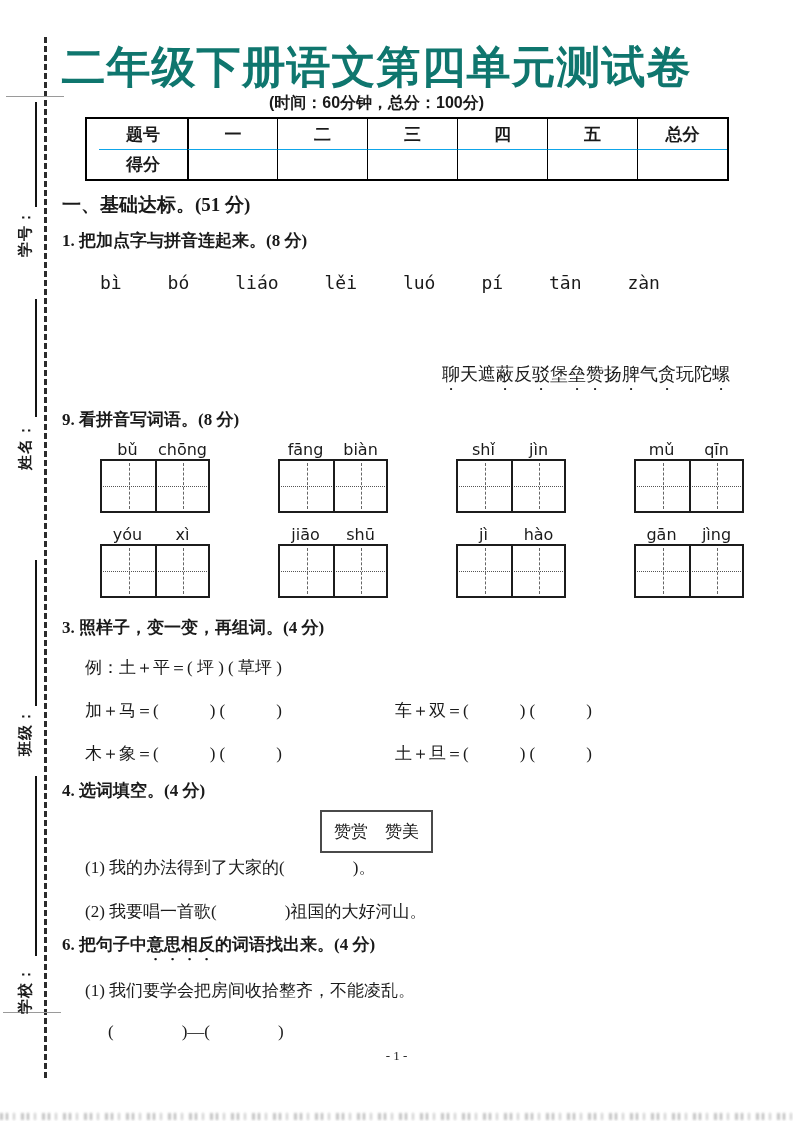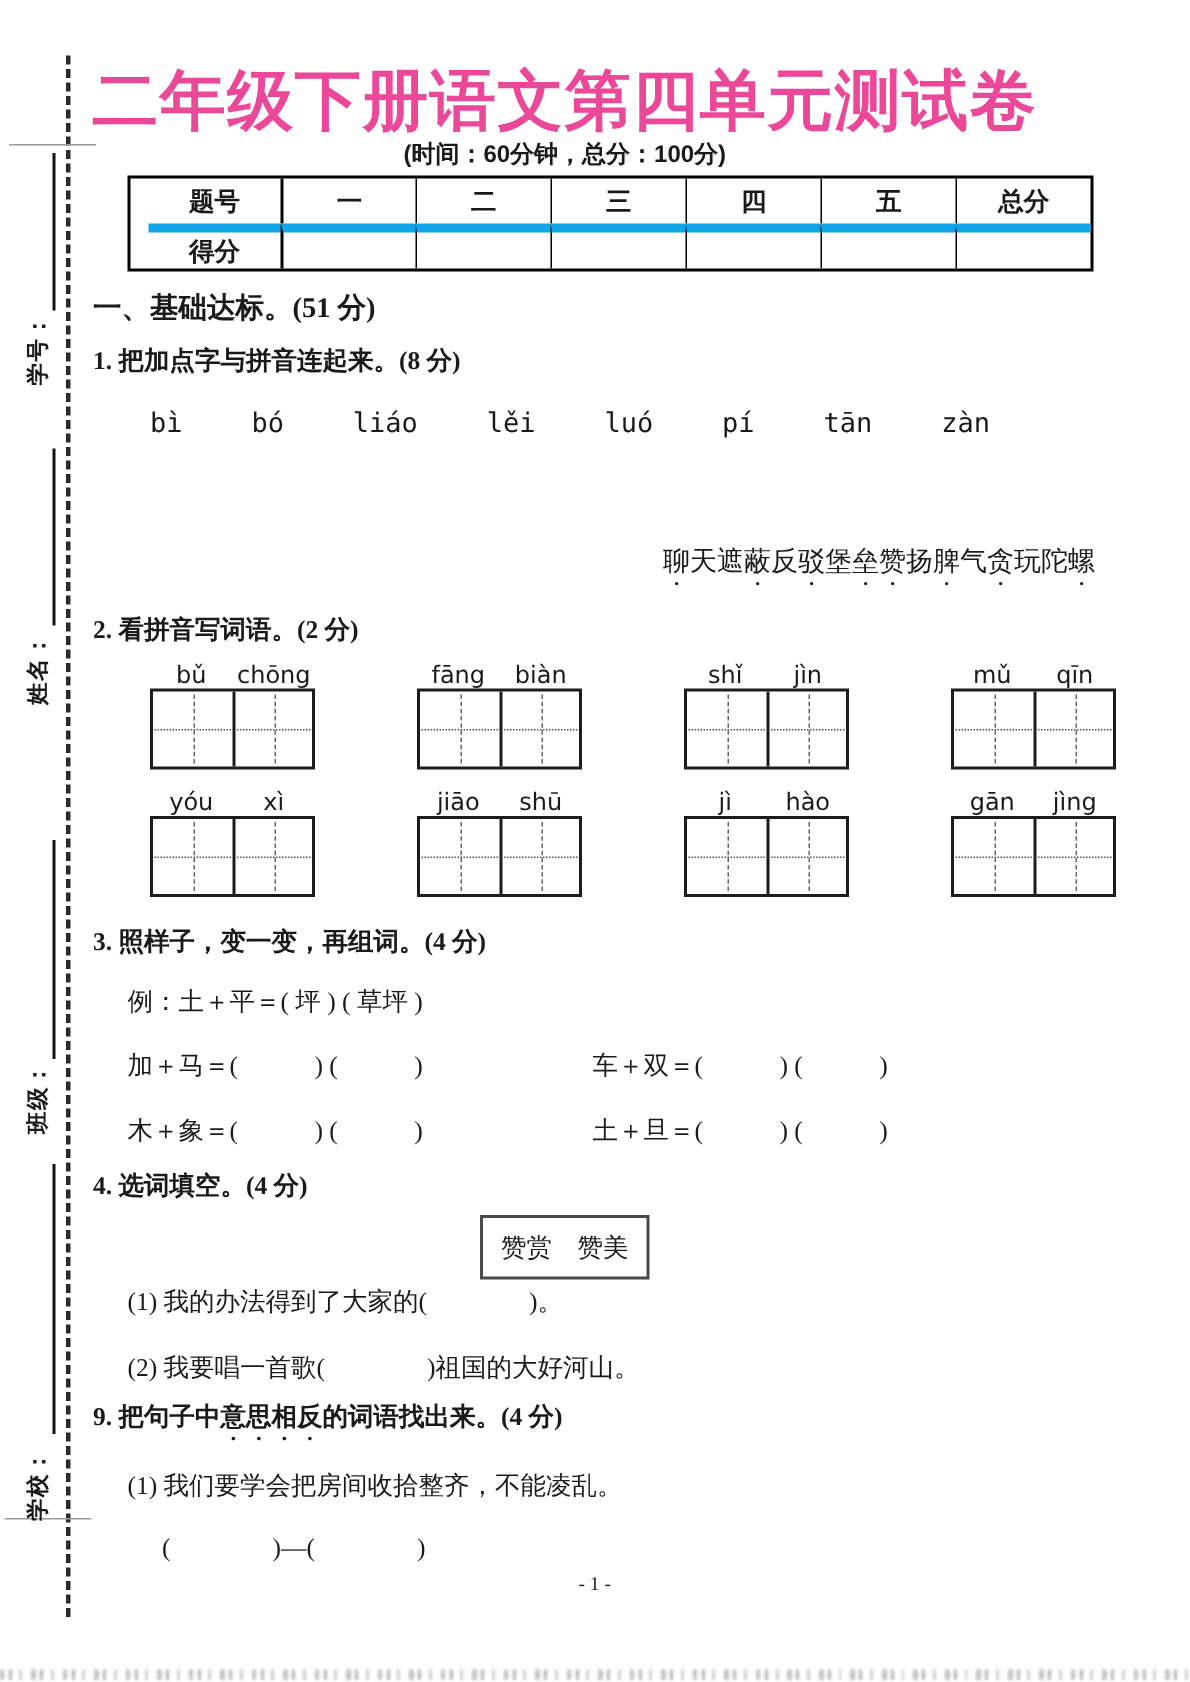--- a/index.html
+++ b/index.html
@@ -39,41 +39,41 @@
   .sl-2 { top: 436px; }
   .sl-3 { top: 722px; }
   .sl-4 { top: 980px; }
 
   
   .title {
     position: absolute; left: 0; right: 40px; top: 38px;
     text-align: center;
     font-family: "Liberation Sans", "DejaVu Sans", sans-serif;
     font-size: 44px; font-weight: 700; letter-spacing: 1px;
-    color: #ec4899;
+    color: #0f766e;
   }
   .subtitle {
     position: absolute; left: 0; right: 40px; top: 93px;
     text-align: center;
     font-family: "Liberation Sans", "DejaVu Sans", sans-serif;
     font-size: 16px; font-weight: 700;
   }
 
   
   .score-table {
     position: absolute; left: 85px; top: 117px;
     display: grid;
     grid-template-columns: 100px repeat(6, 90px);
     grid-auto-rows: 30px;
     border: 2px solid #000;
     font-family: "Liberation Sans", "DejaVu Sans", sans-serif;
   }
   .st-cell {
     border-left: 1px solid #000;
-    border-top: 6px solid #0ea5e9;
+    border-top: 1px solid #0ea5e9;
     display: flex; align-items: center; justify-content: center;
     font-size: 17px; font-weight: 700;
   }
   .st-cell.no-l { border-left: none; margin-left: 12px; }
   .st-cell.no-t { border-top: none; }
   .st-cell.thick-l { border-left-width: 2px; }
 
   
   .sec-heading {
     position: absolute; left: 62px;
@@ -216,21 +216,21 @@
     <span><span class="em-dot">聊</span><span>天</span></span>
     <span><span>遮</span><span class="em-dot">蔽</span></span>
     <span><span>反</span><span class="em-dot">驳</span></span>
     <span><span>堡</span><span class="em-dot">垒</span></span>
     <span><span class="em-dot">赞</span><span>扬</span></span>
     <span><span class="em-dot">脾</span><span>气</span></span>
     <span><span class="em-dot">贪</span><span>玩</span></span>
     <span><span>陀</span><span class="em-dot">螺</span></span>
   </div>
 
-  <div class="q-title" style="top:408px">2. 看拼音写词语。(2 分)</div>
+  <div class="q-title" style="top:408px">9. 看拼音写词语。(8 分)</div>
   <div class="grid-row gr-1">
     <div class="tian-group">
       <div class="tian-label">
           <span>bǔ</span>
           <span>chōng</span>
         </div>
       <div class="tian-box">
           <div class="tian-cell"></div>
           <div class="tian-cell"></div>
         </div>
@@ -321,21 +321,21 @@
   </div>
 
   <div class="q-title" style="top:779px">4. 选词填空。(4 分)</div>
   <div class="word-bank-wrap">
     <span class="word-bank">赞赏　赞美</span>
   </div>
   <div class="q-line" style="left:85px; top:856px">(1) 我的办法得到了大家的(　　　　)。</div>
   <div class="q-line" style="left:85px; top:900px">(2) 我要唱一首歌(　　　　)祖国的大好河山。</div>
 
   <div class="q-title" style="top:933px">
-    <span>9. 把句子中</span><span class="em-dot">意思相反</span><span>的词语找出来。(4 分)</span>
+    <span>6. 把句子中</span><span class="em-dot">意思相反</span><span>的词语找出来。(4 分)</span>
   </div>
   <div class="q-line" style="left:85px; top:979px">(1) 我们要学会把房间收拾整齐，不能凌乱。</div>
   <div class="q-line" style="left:108px; top:1020px">(　　　　)—(　　　　)</div>
 
   <div class="page-num">- 1 -</div>
   <div class="scan-noise"></div>
 
 </div>
 
 </body></html>

